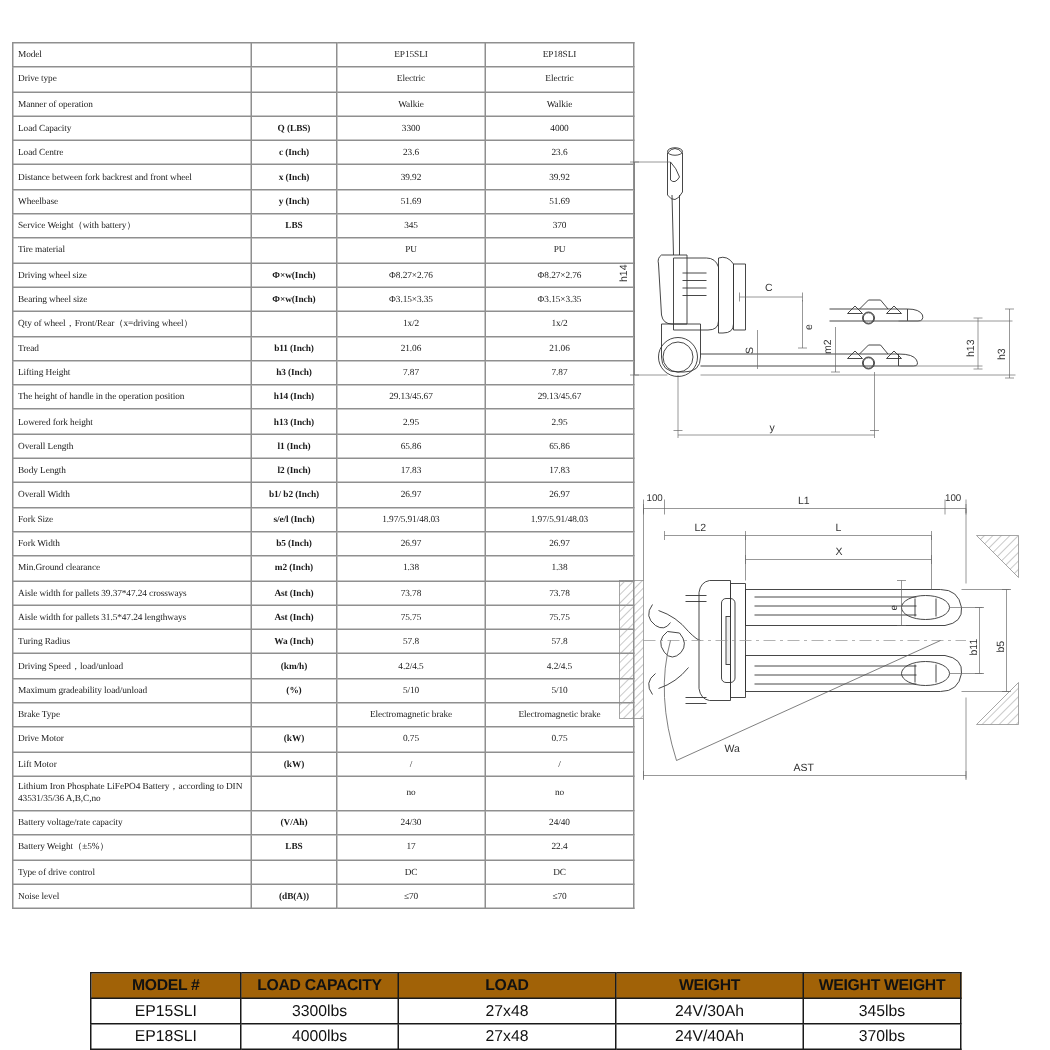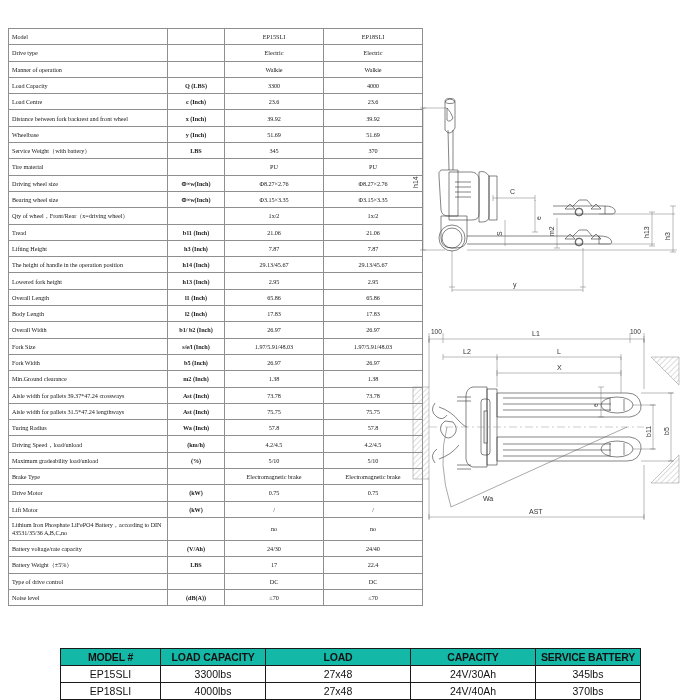--- a/index.html
+++ b/index.html
@@ -69,21 +69,21 @@
   }
   table.summary th, table.summary td {
     border: 1.5px solid #1a1a1a;
     text-align: center;
     font-size: 10.5px;
     height: 16px;
     padding: 0 2px;
     color: #111;
   }
   table.summary th {
-    background: #14b8a6;
+    background: #a16207;
     font-weight: bold;
     letter-spacing: -0.2px;
   }
   table.summary td {
     background: #ffffff;
     font-weight: normal;
   }
   col.c-model { width: 100px; }
   col.c-load  { width: 105px; }
   col.c-forks { width: 145px; }
@@ -475,22 +475,22 @@
         <col class="c-load">
         <col class="c-forks">
         <col class="c-batt">
         <col class="c-sw">
     </colgroup>
     <thead>
       <tr>
         <th>MODEL #</th>
         <th>LOAD CAPACITY</th>
         <th>LOAD</th>
-        <th>CAPACITY</th>
-        <th>SERVICE BATTERY</th>
+        <th>WEIGHT</th>
+        <th>WEIGHT WEIGHT</th>
       </tr>
     </thead>
     <tbody>
       <tr>
         <td>EP15SLI</td>
         <td>3300lbs</td>
         <td>27x48</td>
         <td>24V/30Ah</td>
         <td>345lbs</td>
       </tr>

